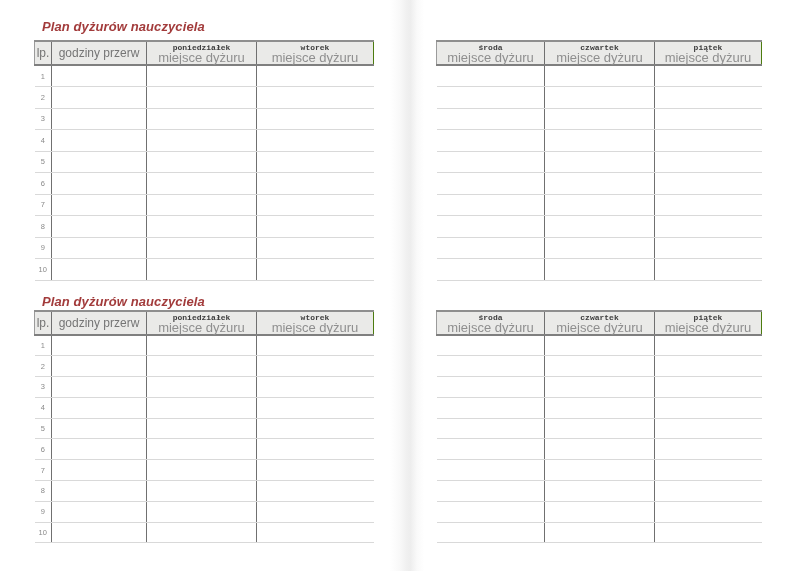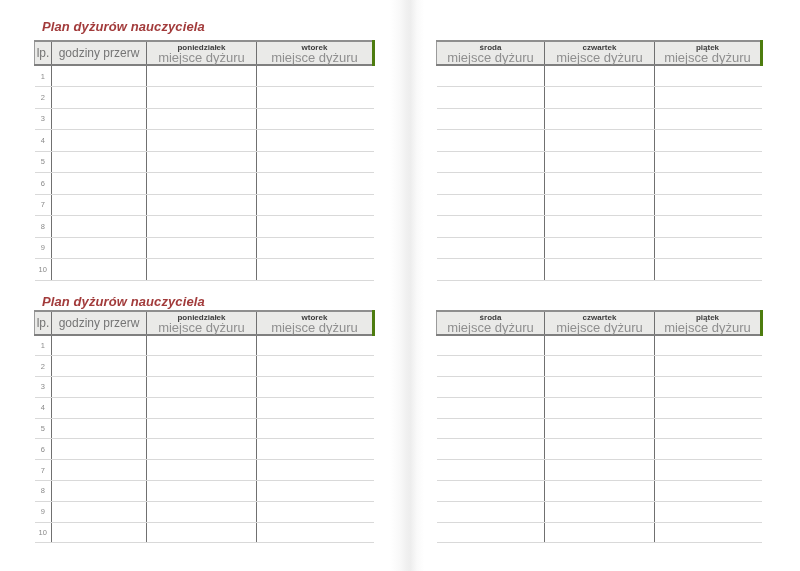--- a/index.html
+++ b/index.html
@@ -43,23 +43,23 @@
   table.duty thead th{
     background:#eaeae8;
     border-top:2px solid #8e8e8e;
     border-bottom:2px solid #7f7f7f;
     border-right:1px solid #707070;
     padding:1px 0 2px 0;
     vertical-align:middle;
     font-weight:normal;
   }
   table.duty thead th:first-child{border-left:1px solid #9b9b9b;}
-  table.duty thead th:last-child{border-right:3px solid #4d7c0f;}
-
-  .h-label{font-size:8px;font-weight:bold;color:#3c3c3c;text-align:center;line-height:10px;}
+  table.duty thead th:last-child{border-right:1px solid #4d7c0f;}
+
+  .h-label{font-size:8px;font-weight:bold;color:#3c3c3c;text-align:center;line-height:10px;font-family:Liberation Mono, monospace;}
   .h-sub{font-size:13px;font-weight:normal;color:#8f8f8f;text-align:center;line-height:9px;}
   th.h-single{font-size:12px;color:#757575;text-align:center;}
 
   table.duty td{
     border-right:1px solid #707070;
     border-bottom:1px solid #d9d9d9;
     padding:0;
   }
   table.duty td:last-child{border-right:none;}
   table.duty td.rownum{

